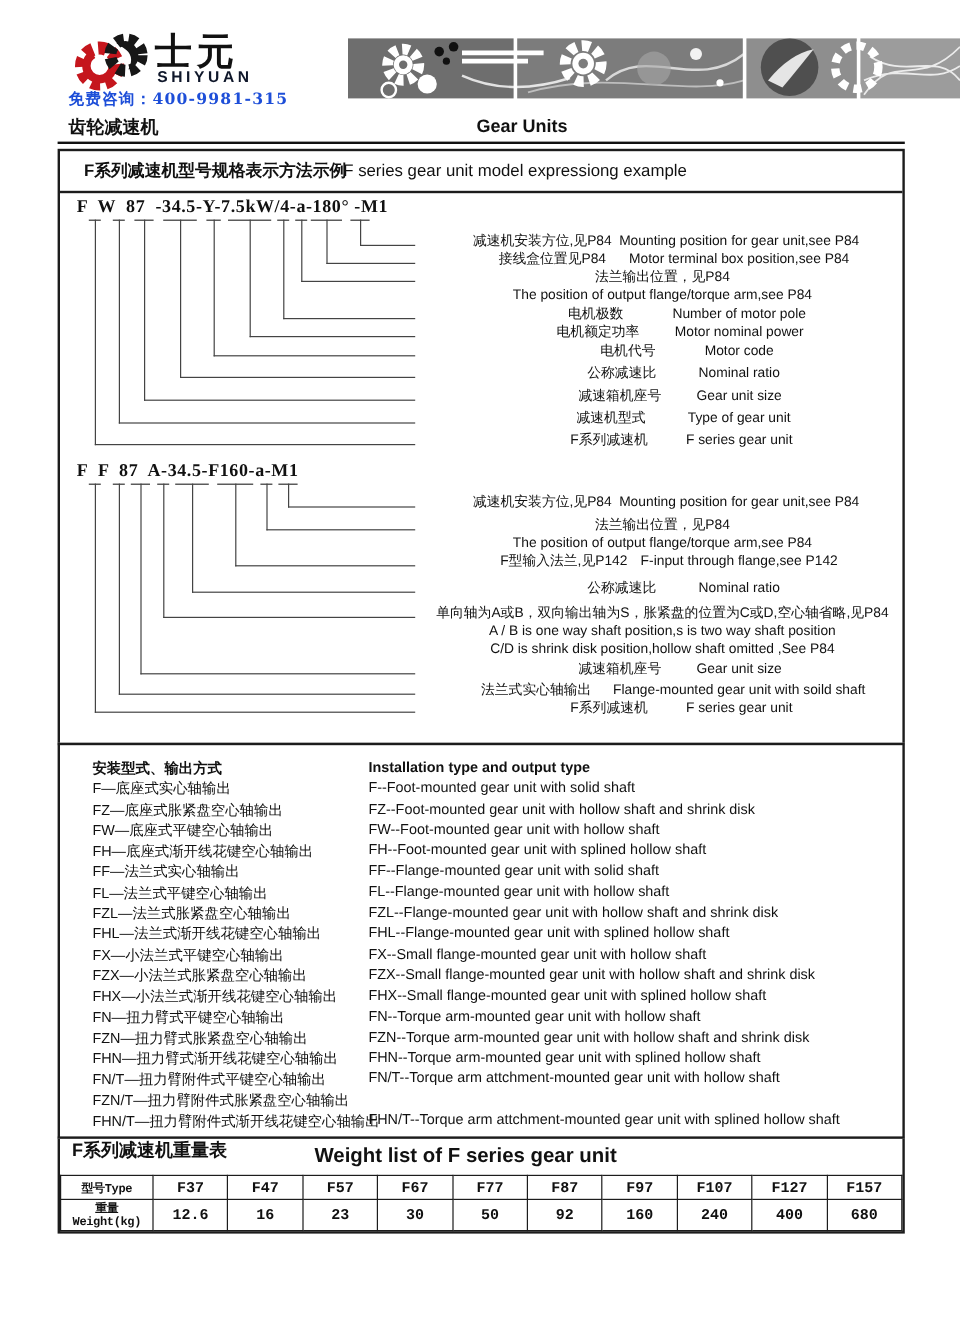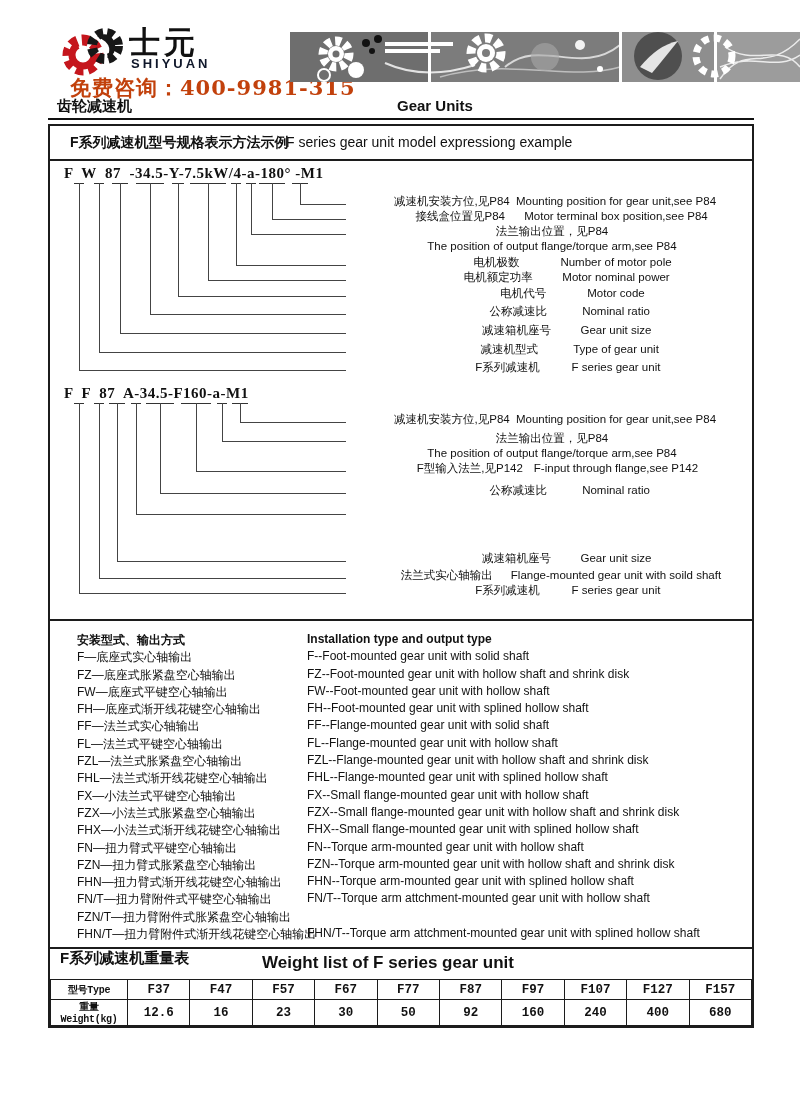--- a/index.html
+++ b/index.html
@@ -5,21 +5,21 @@
   html,body{margin:0;padding:0;background:#e8e8e8;}
   .page{position:relative;width:800px;height:1119px;background:#ffffff;margin:0 auto;
         font-family:"Liberation Sans",sans-serif;color:#111;overflow:hidden;}
   .abs{position:absolute;}
 
   
   #logo-block{left:57px;top:24px;width:200px;height:56px;}
   #brand-zh{position:absolute;left:72px;top:-2px;font-size:31px;font-weight:bold;color:#111;
             font-family:"Liberation Sans",sans-serif;letter-spacing:4px;}
   #brand-en{position:absolute;left:74px;top:32px;font-size:13px;font-weight:bold;letter-spacing:3px;color:#0f172a;}
-  #hotline{left:70px;top:74px;font-size:21px;font-weight:bold;color:#c2410c;
+  #hotline{left:57px;top:74px;font-size:13px;font-weight:bold;color:#1d4ed8;
            font-family:"DejaVu Serif",serif;letter-spacing:1px;}
   #banner{left:290px;top:27px;width:510px;height:60px;}
   #section-row{left:48px;top:95px;width:706px;height:23px;border-bottom:2.5px solid #111;}
   #section-zh{position:absolute;left:9px;top:2px;font-size:15px;font-weight:bold;}
   #section-en{position:absolute;left:349px;top:2px;font-size:15px;font-weight:bold;}
 
   
   #content{left:48px;top:124px;width:706px;}
   .box{border:2px solid #1c1c1c;box-sizing:border-box;background:#fff;}
   #box1{height:497px;text-align:center;}
@@ -182,20 +182,25 @@
           </div>
           <div class="connector" style="left: 146px; top: 242px; width: 149px; height: 68px;"></div>
           <div class="diag-label" style="left: 302px; top: 300px;">
             <div class="lbl-row"><span class="zh-col">F型输入法兰,见P142</span><span>F-input through flange,see P142</span></div>
           </div>
           <div class="connector" style="left: 110px; top: 242px; width: 185px; height: 90px;"></div>
           <div class="diag-label" style="left: 302px; top: 322px;">
             <div class="lbl-row"><span class="zh-col">公称减速比</span><span>Nominal ratio</span></div>
           </div>
           <div class="connector" style="left: 86px; top: 242px; width: 209px; height: 111px;"></div>
+          <div class="diag-label" style="left: 302px; top: 343px;">
+            <div class="lbl-row">单向轴为A或B，双向输出轴为S，胀紧盘的位置为C或D,空心轴省略,见P84</div>
+            <div class="lbl-row">A / B  is one way shaft position,s is two way shaft position</div>
+            <div class="lbl-row">C/D is shrink disk position,hollow shaft omitted ,See P84</div>
+          </div>
           <div class="connector" style="left: 67px; top: 242px; width: 228px; height: 158px;"></div>
           <div class="diag-label" style="left: 302px; top: 390px;">
             <div class="lbl-row"><span class="zh-col">减速箱机座号</span><span>Gear unit size</span></div>
           </div>
           <div class="connector" style="left: 49px; top: 242px; width: 246px; height: 175px;"></div>
           <div class="diag-label" style="left: 302px; top: 407px;">
             <div class="lbl-row"><span class="zh-col">法兰式实心轴输出</span><span>Flange-mounted gear unit with soild shaft</span></div>
           </div>
           <div class="connector" style="left: 29px; top: 242px; width: 266px; height: 190px;"></div>
           <div class="diag-label" style="left: 302px; top: 422px;">

